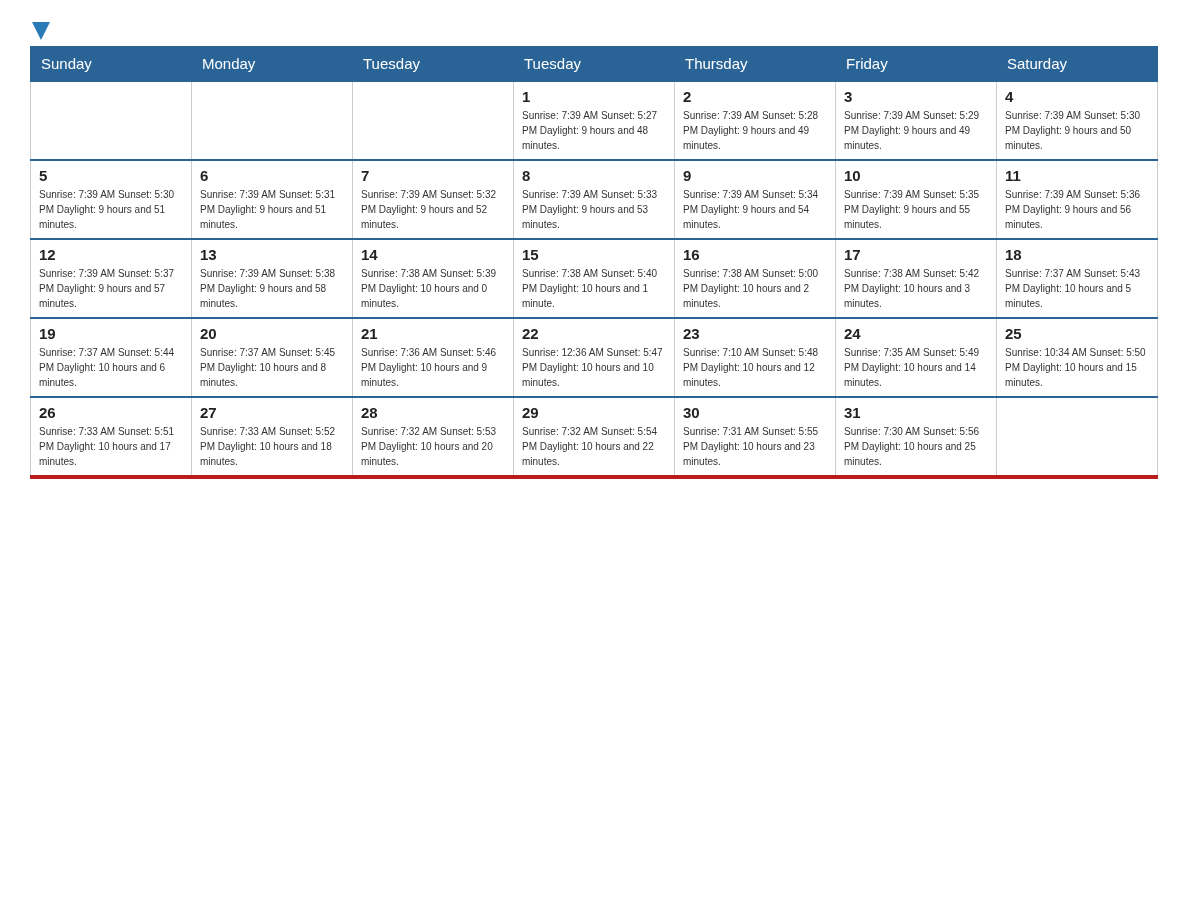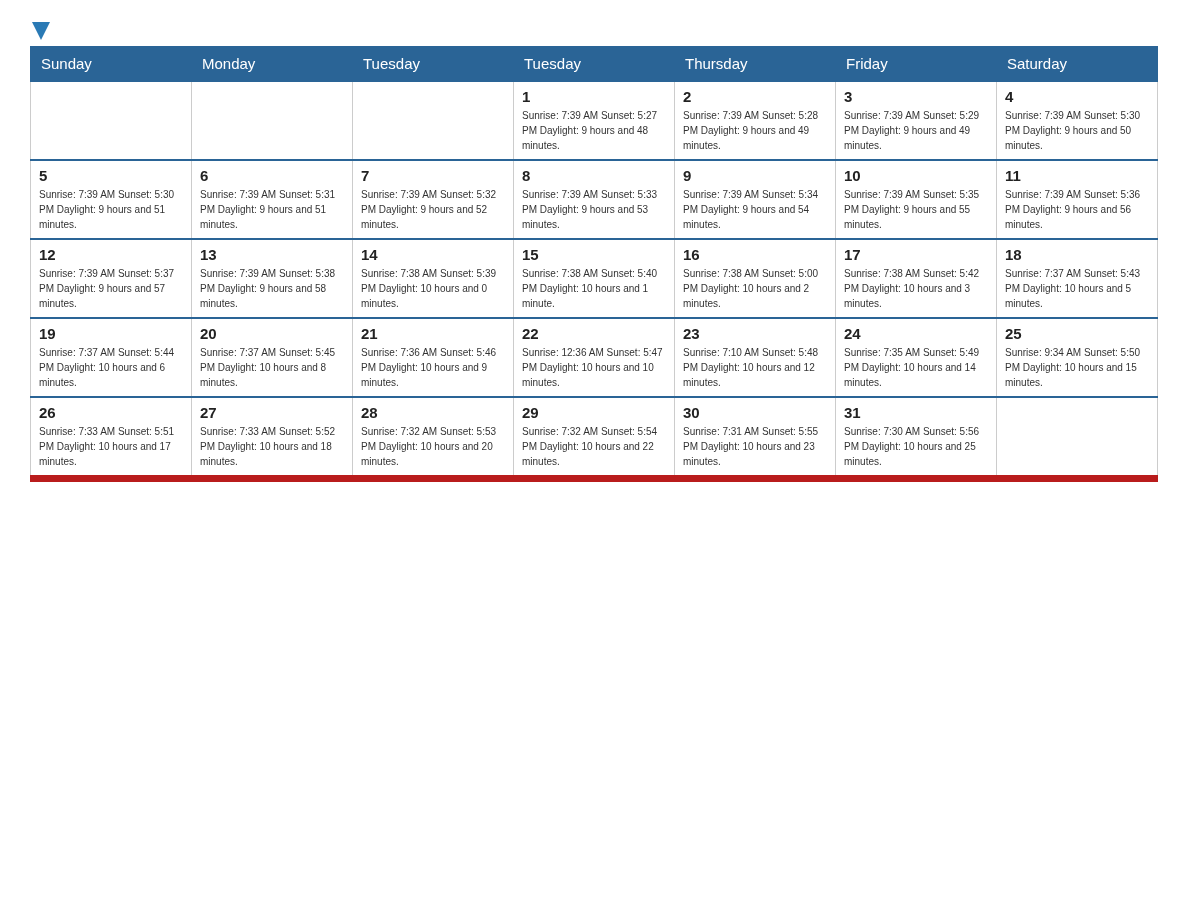--- a/index.html
+++ b/index.html
@@ -72,21 +72,21 @@
       color: #222;
       display: block;
       margin-bottom: 3px;
     }
     .day-info {
       font-size: 10px;
       color: #333;
       line-height: 1.5;
     }
     tbody tr:last-child td {
-      border-bottom: 7px solid #b91c1c;
+      border-bottom: 4px solid #b91c1c;
     }
     tbody tr td:first-child {
       border-left: 1px solid #ccc;
     }
     .empty-cell {
       background: #fff;
     }
     tbody tr {
       border-top: 2px solid #2a6496;
     }
@@ -298,21 +298,21 @@
         </td>
         <td>
           <span class="day-num">24</span>
           <div class="day-info">Sunrise: 7:35 AM
 Sunset: 5:49 PM
 Daylight: 10 hours
 and 14 minutes.</div>
         </td>
         <td>
           <span class="day-num">25</span>
-          <div class="day-info">Sunrise: 9:34 AM
+          <div class="day-info">Sunrise: 10:34 AM
 Sunset: 5:50 PM
 Daylight: 10 hours
 and 15 minutes.</div>
         </td>
       </tr>
       <tr>
         <td>
           <span class="day-num">26</span>
           <div class="day-info">Sunrise: 7:33 AM
 Sunset: 5:51 PM

